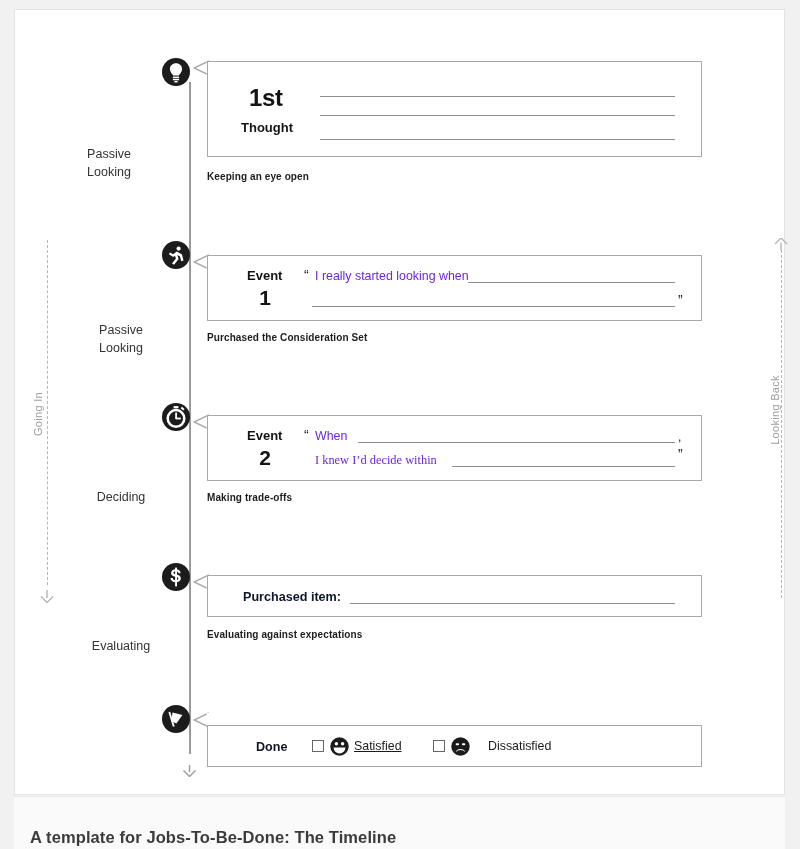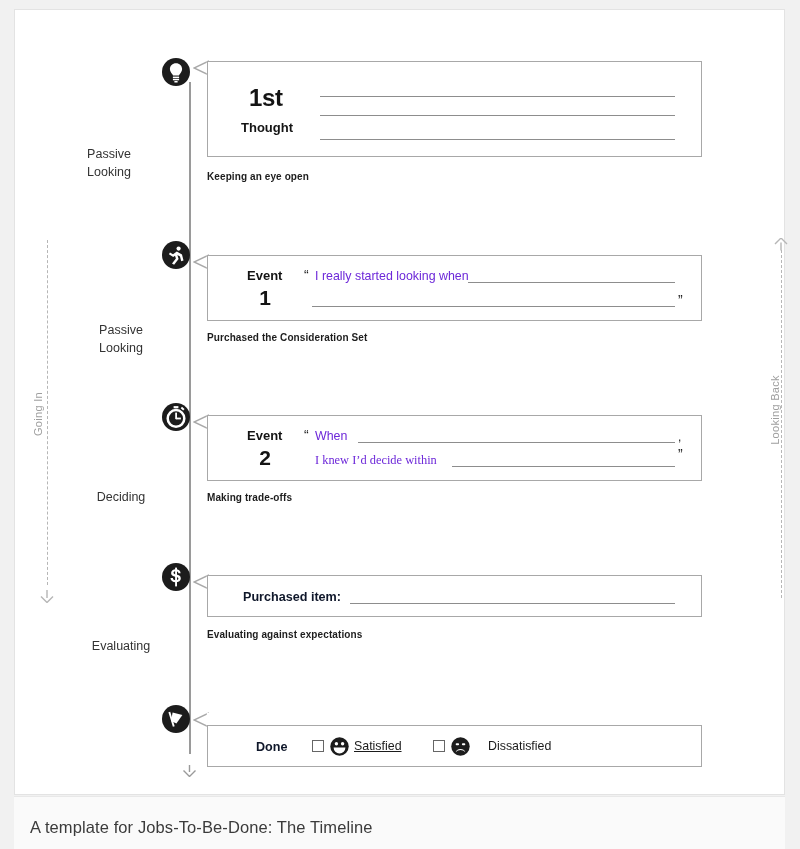--- a/index.html
+++ b/index.html
@@ -31,23 +31,23 @@
     top: 796px;
     width: 771px;
     height: 53px;
     background: #fafafa;
     border-top: 1px solid #e8e8e8;
     box-sizing: border-box;
   }
   .caption-text {
     position: absolute;
     left: 16px;
-    top: 21px;
+    top: 31px;
     font-size: 16.5px;
-    font-weight: normal;
+    font-weight: bold;
     color: #3b3b3b;
     letter-spacing: 0.1px;
     white-space: nowrap;
   }
 
   
   .spine {
     position: absolute;
     left: 174px;
     top: 72px;

